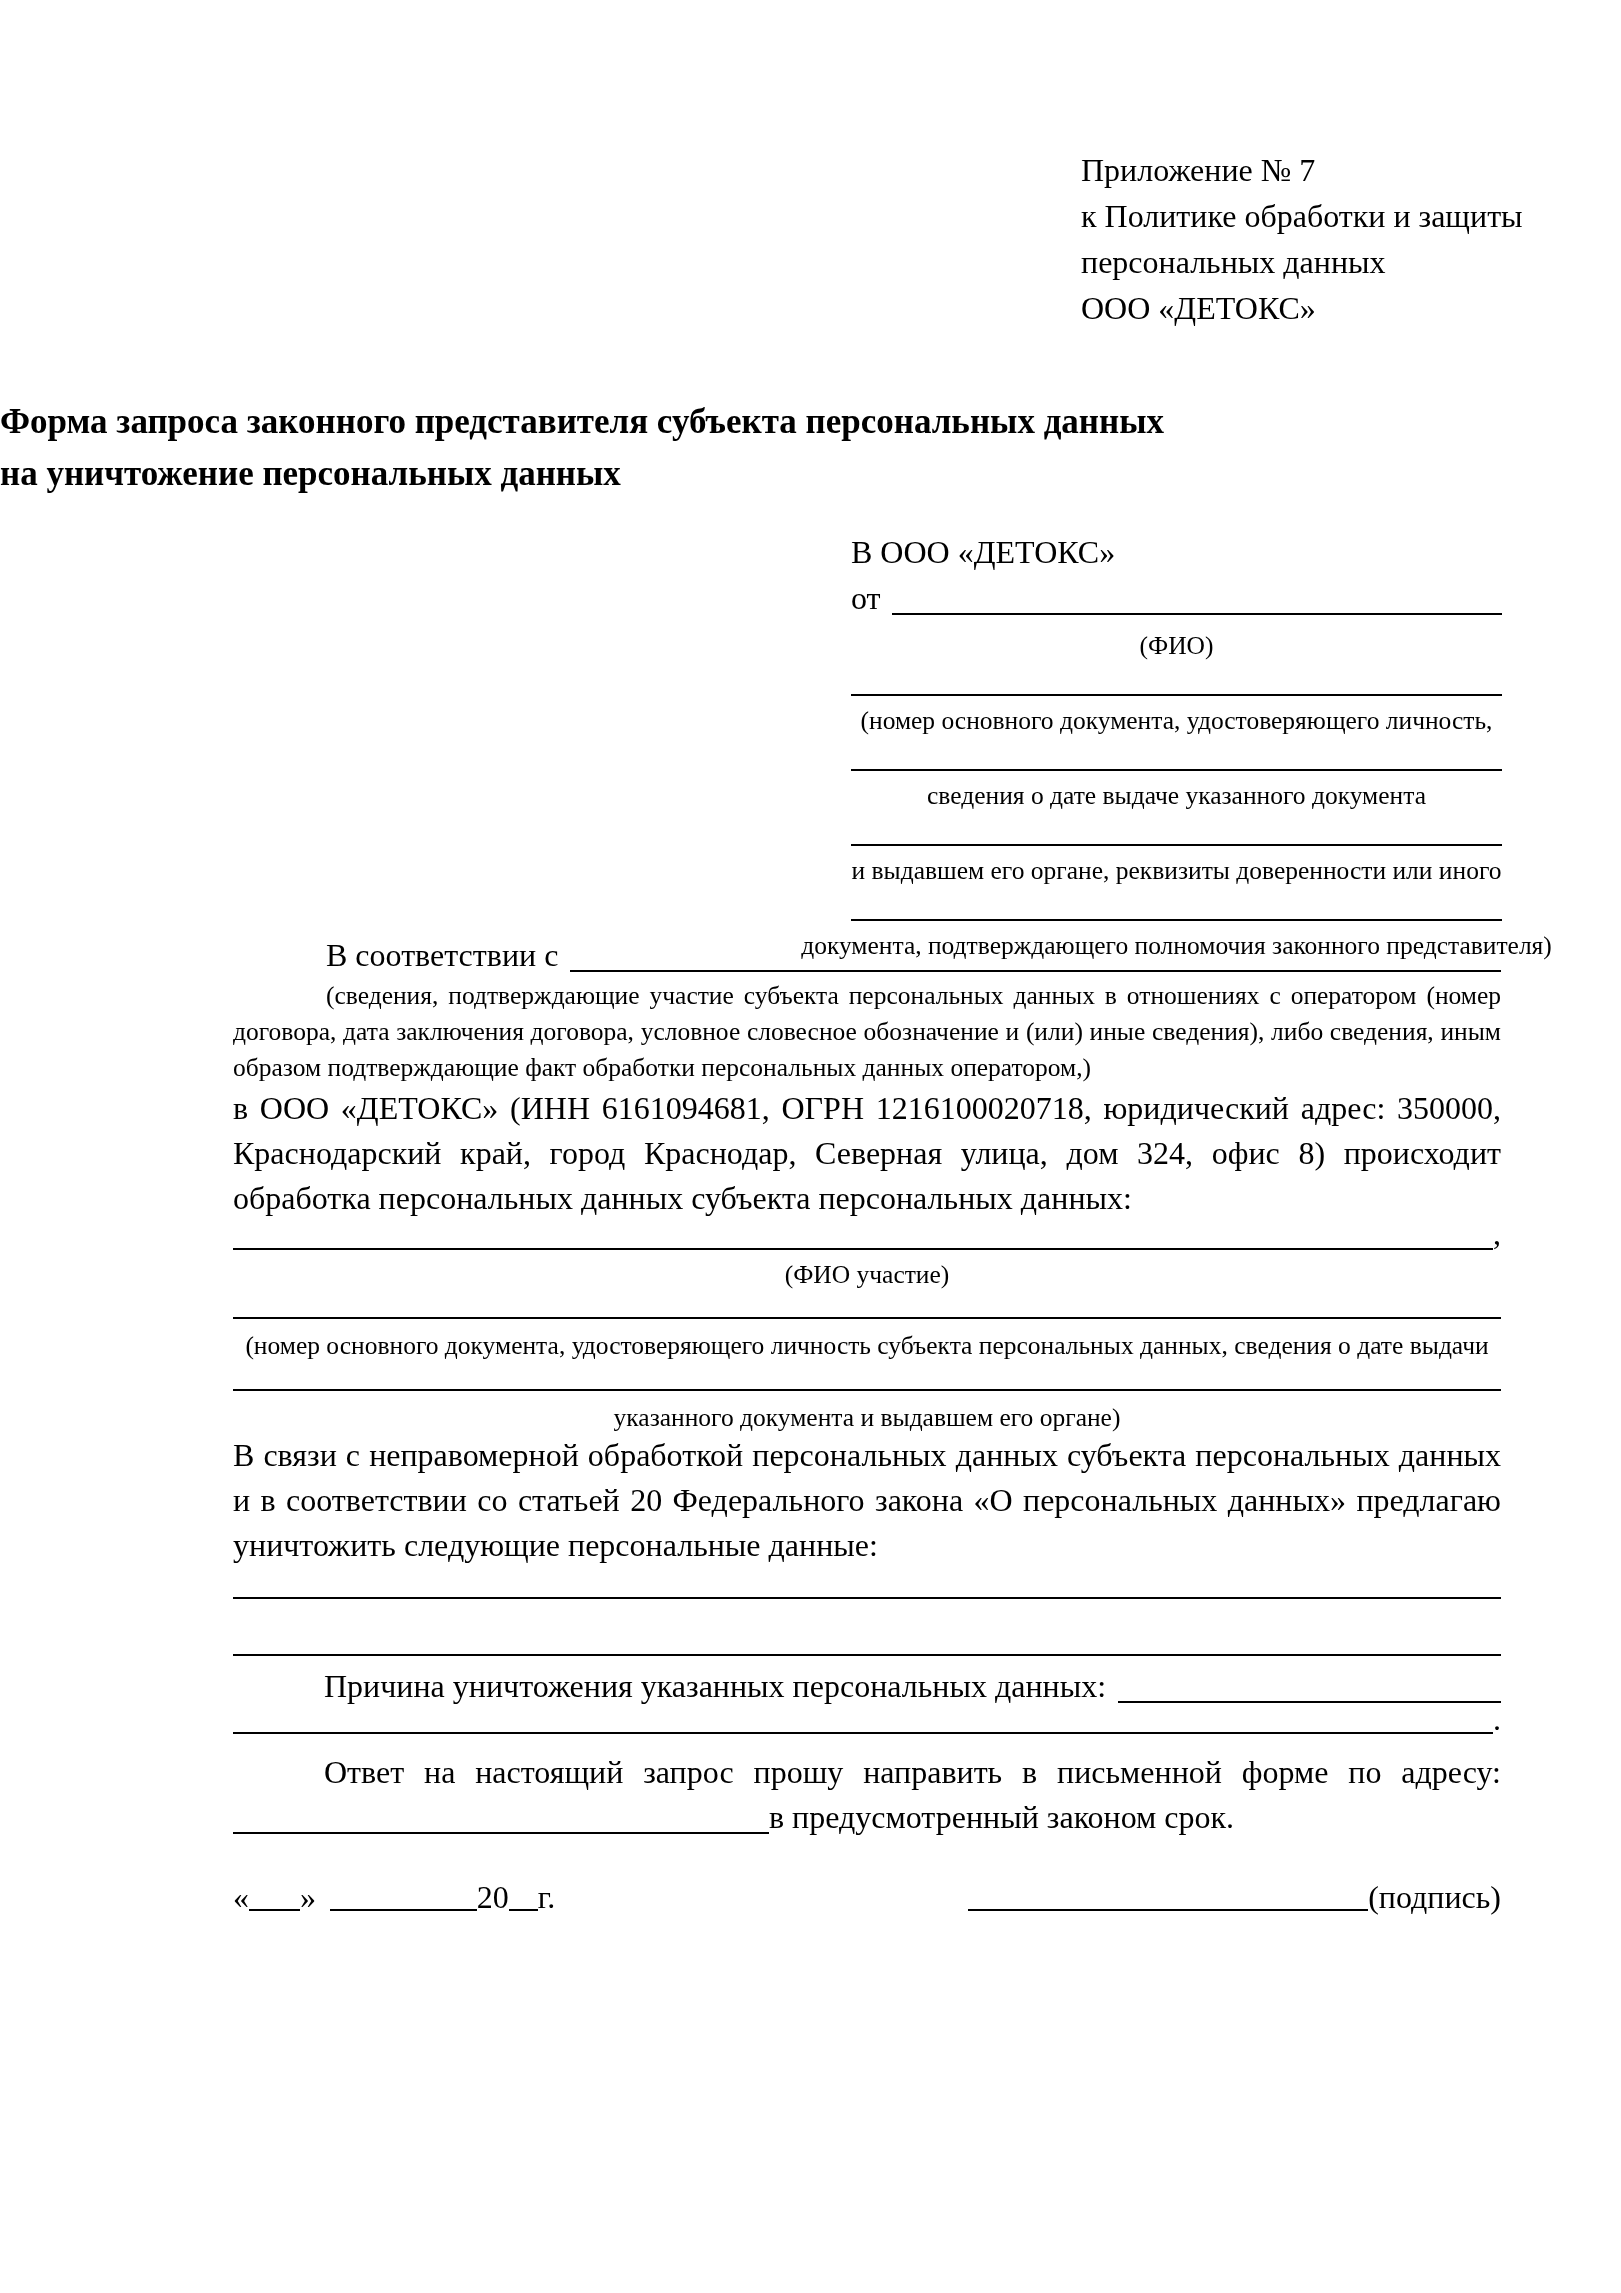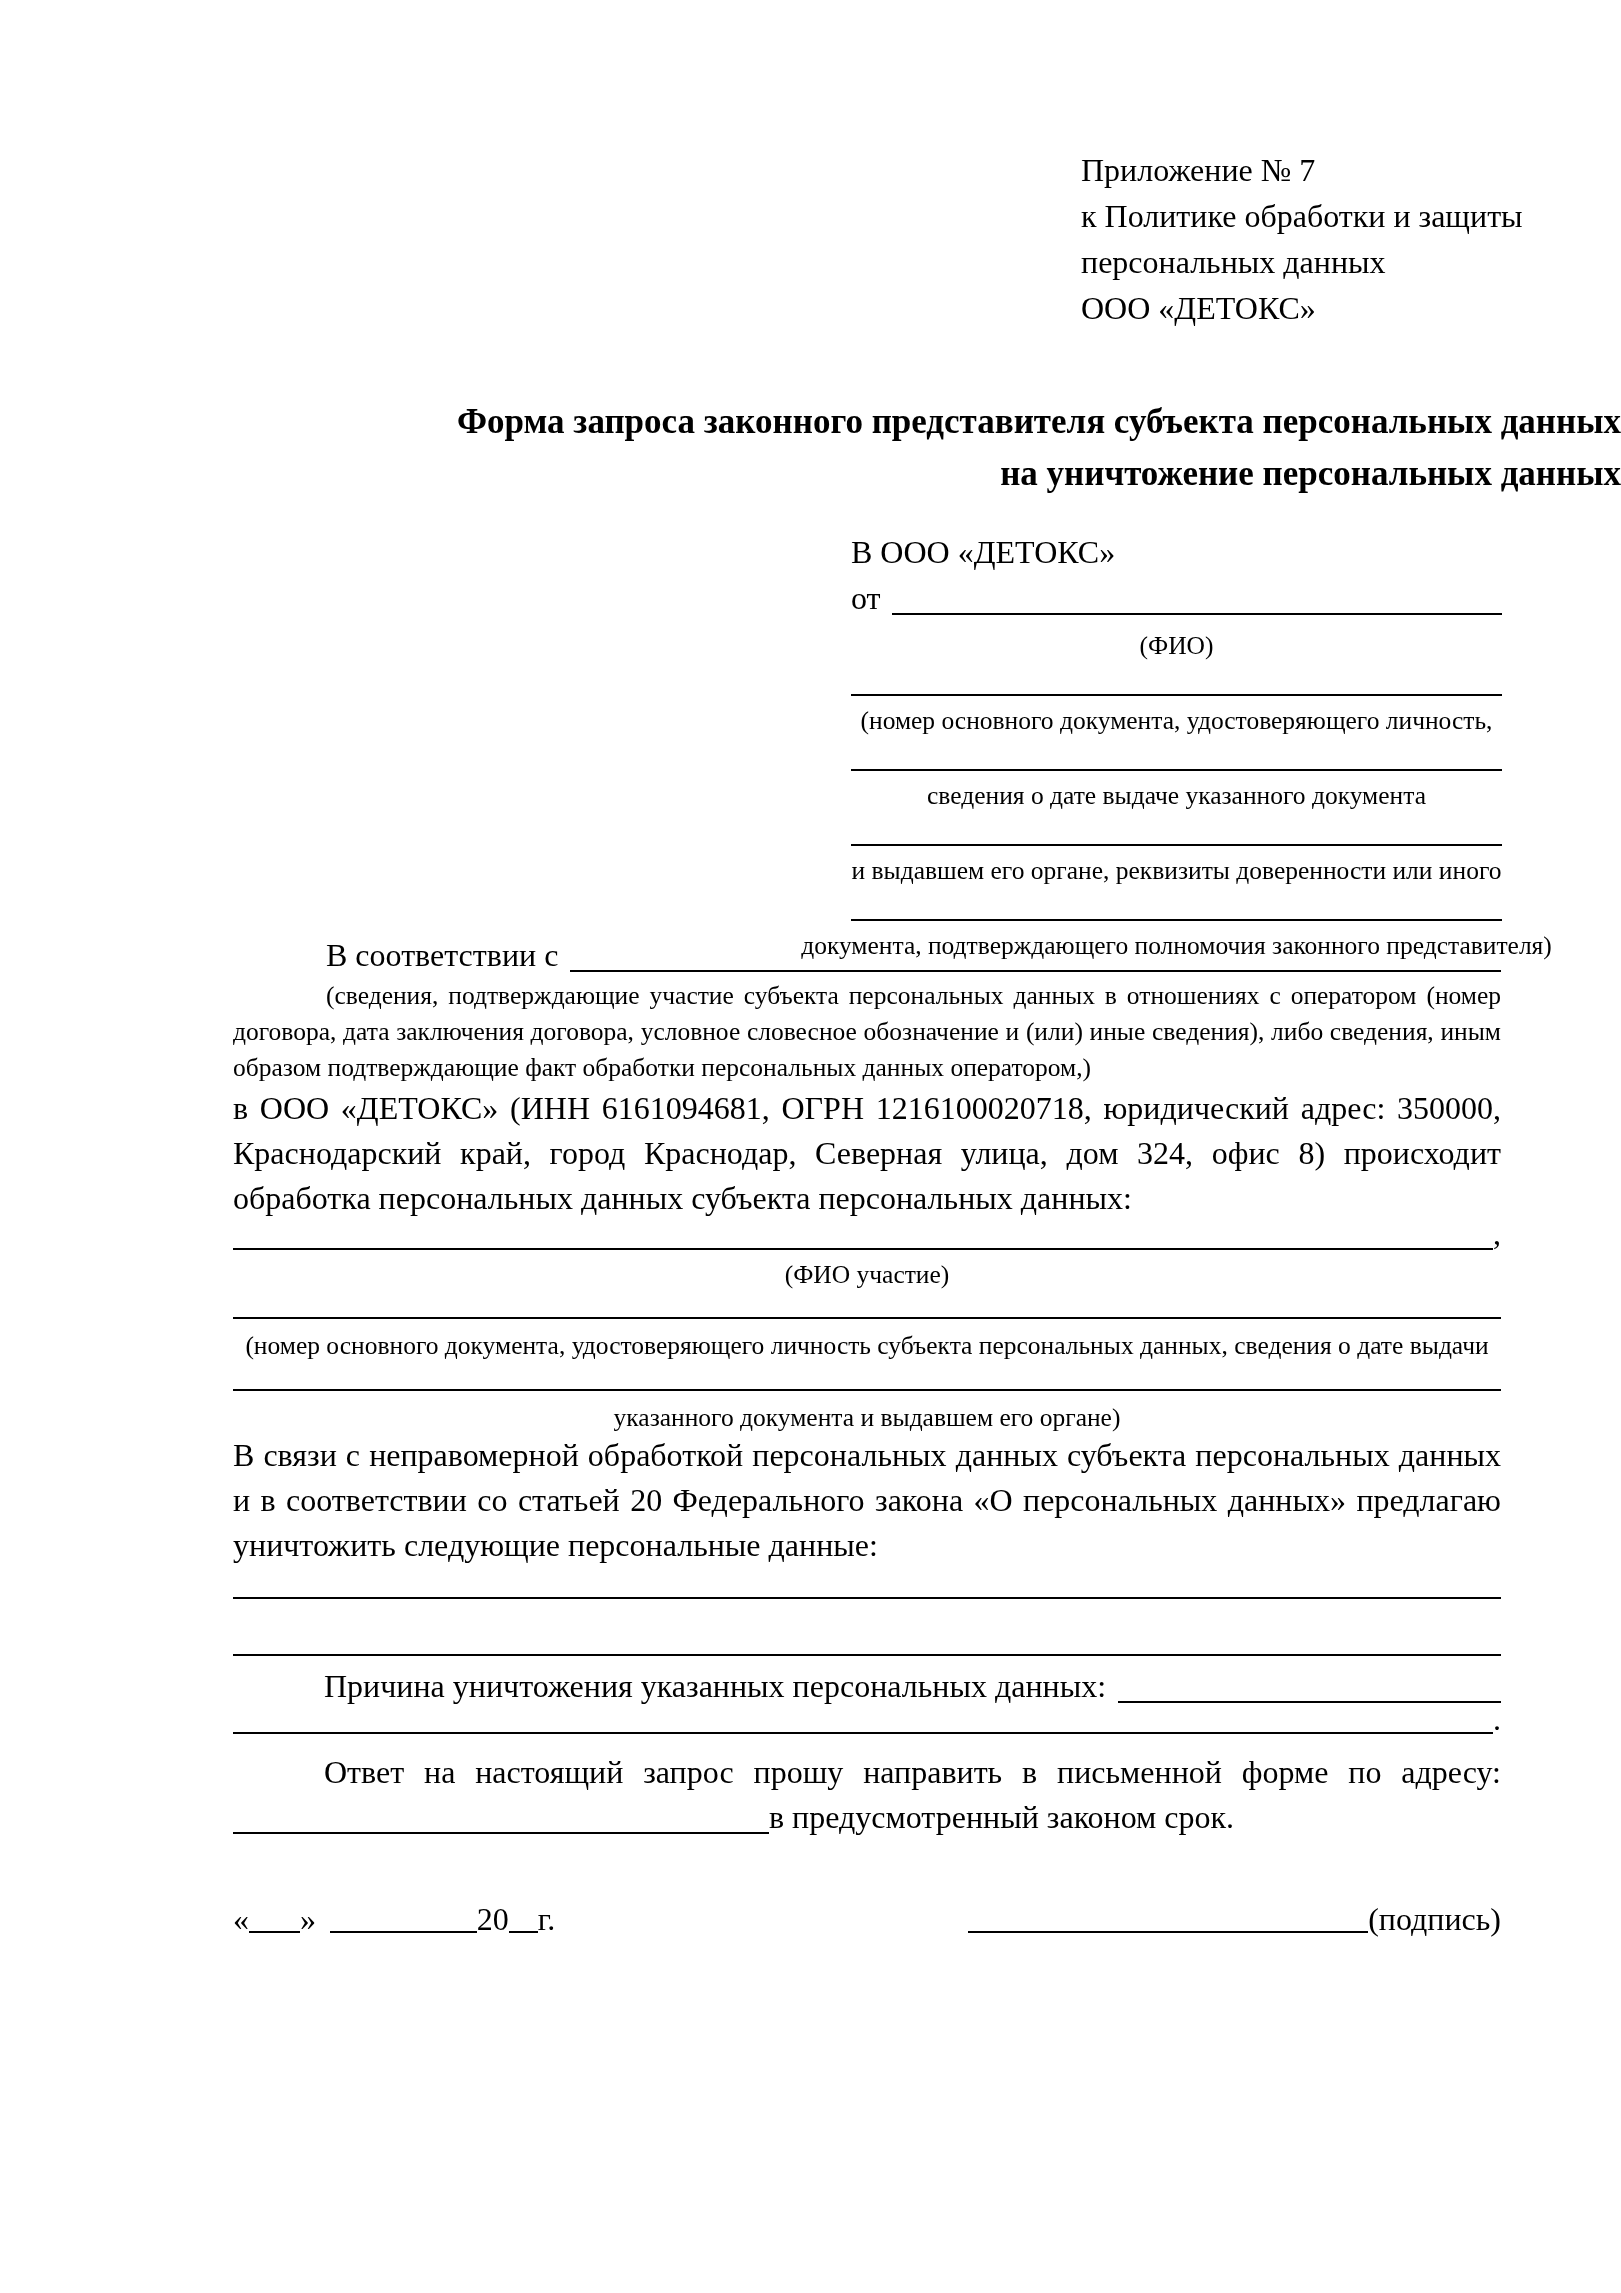--- a/index.html
+++ b/index.html
@@ -11,21 +11,21 @@
     overflow:hidden;
   }
   
   .header-note{
     position:absolute;top:147px;left:1081px;
     font-size:32px;line-height:46px;white-space:nowrap;
   }
   
   .title{
     position:absolute;top:396px;left:0;width:100%;
-    text-align:right;font-weight:bold;font-size:35px;line-height:52px;
+    text-align:left;font-weight:bold;font-size:35px;line-height:52px;
   }
   
   .addressee{position:absolute;top:529px;left:851px;width:651px;font-size:32px;line-height:46px;font-family:Liberation Serif, serif;}
   .row{display:flex;}
   .row .label{white-space:nowrap;}
   .row .fill{flex:1;border-bottom:2.9px solid #000;margin-bottom:5.9px;align-self:flex-end;}
   .row .fill.gap-l{margin-left:11.8px;}
   .caption-wrap{display:flex;justify-content:center;overflow:visible;}
   .caption{font-size:25.5px;line-height:30px;white-space:nowrap;margin-top:10px;}
   .blank-rule{border-bottom:2.9px solid #000;}
@@ -44,21 +44,21 @@
   .reason-row{margin-top:7.8px;}
   .reason-row .label{padding-left:91px;}
   .rule-period{height:25.5px;}
   .rule-period .fill{margin-bottom:0;}
   .rule-period .tail{align-self:flex-end;line-height:29px;}
   .answer-l1{text-align:justify;text-align-last:justify;text-indent:91px;margin-top:16px;}
   .answer-l2 .fill-fixed{width:536px;border-bottom:2.9px solid #000;margin-bottom:5.9px;align-self:flex-end;}
   
   .signature-row{
     display:flex;justify-content:space-between;align-items:flex-end;
-    margin-top:57px;font-size:32px;line-height:45px;gap:31px;
+    margin-top:35px;font-size:32px;line-height:45px;gap:31px;
   }
   .u{display:inline-block;height:4.9px;border-bottom:2.9px solid #000;vertical-align:-2.9px;}
   .u-day{width:51px;}
   .u-month{width:147px;margin-left:13.7px;}
   .u-year{width:29px;}
   .u-sign{width:400px;}
   .date-part,.sign-part{white-space:nowrap;}
 </style>
 </head>
 <body>

